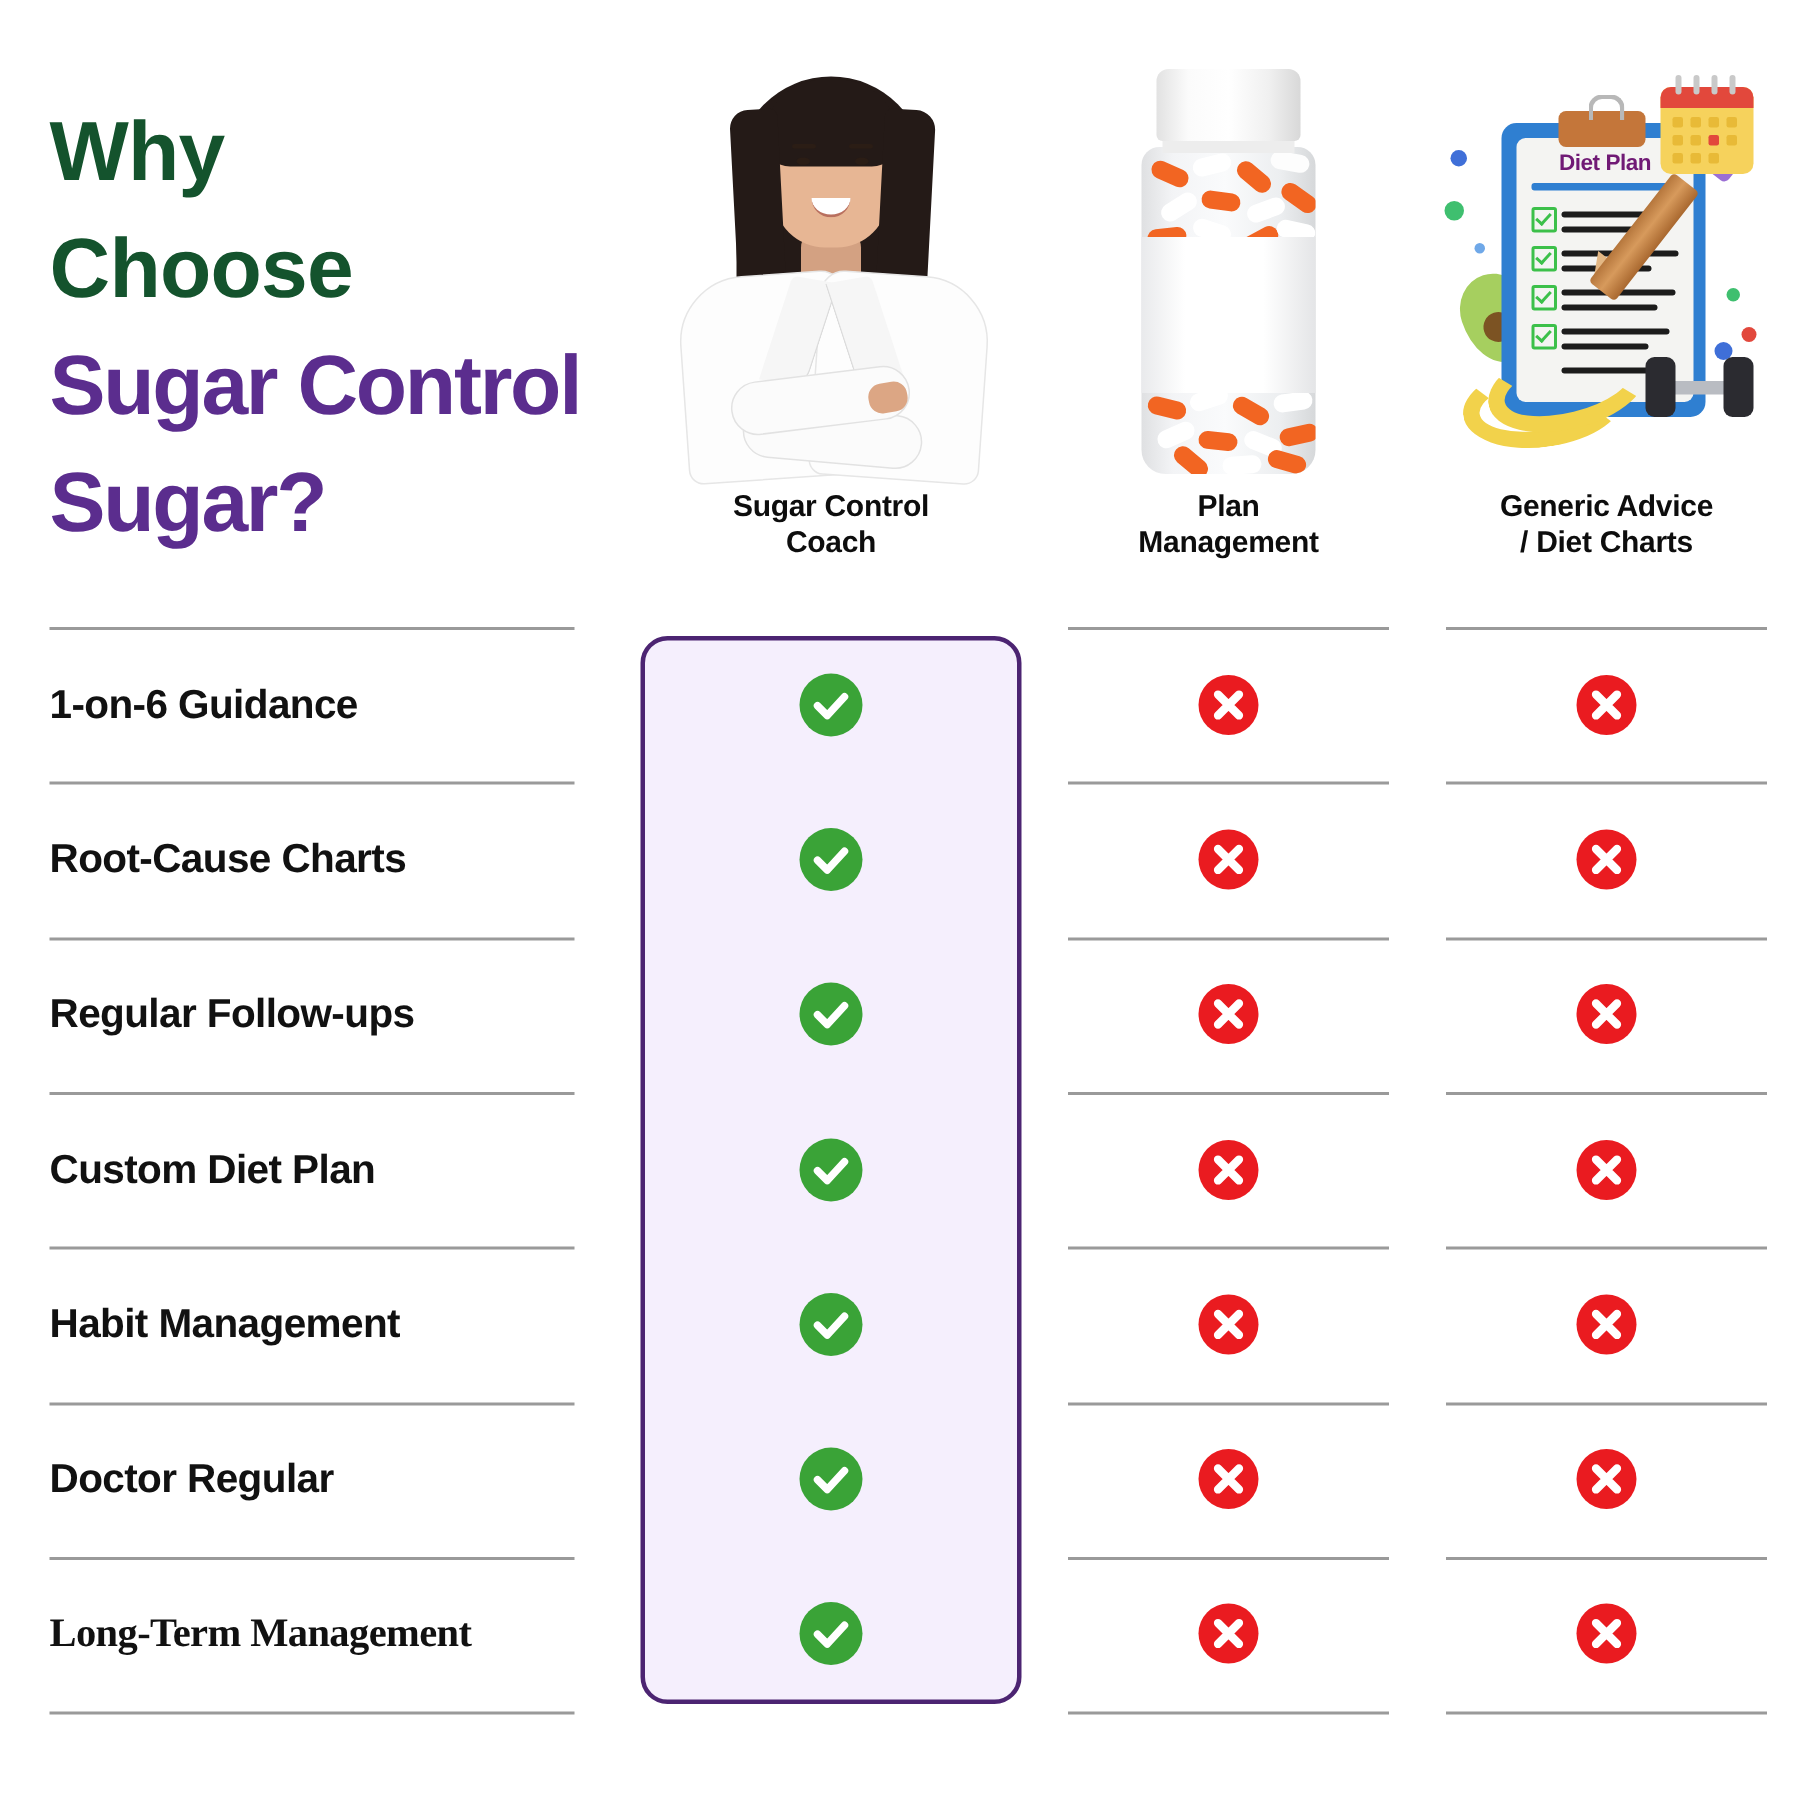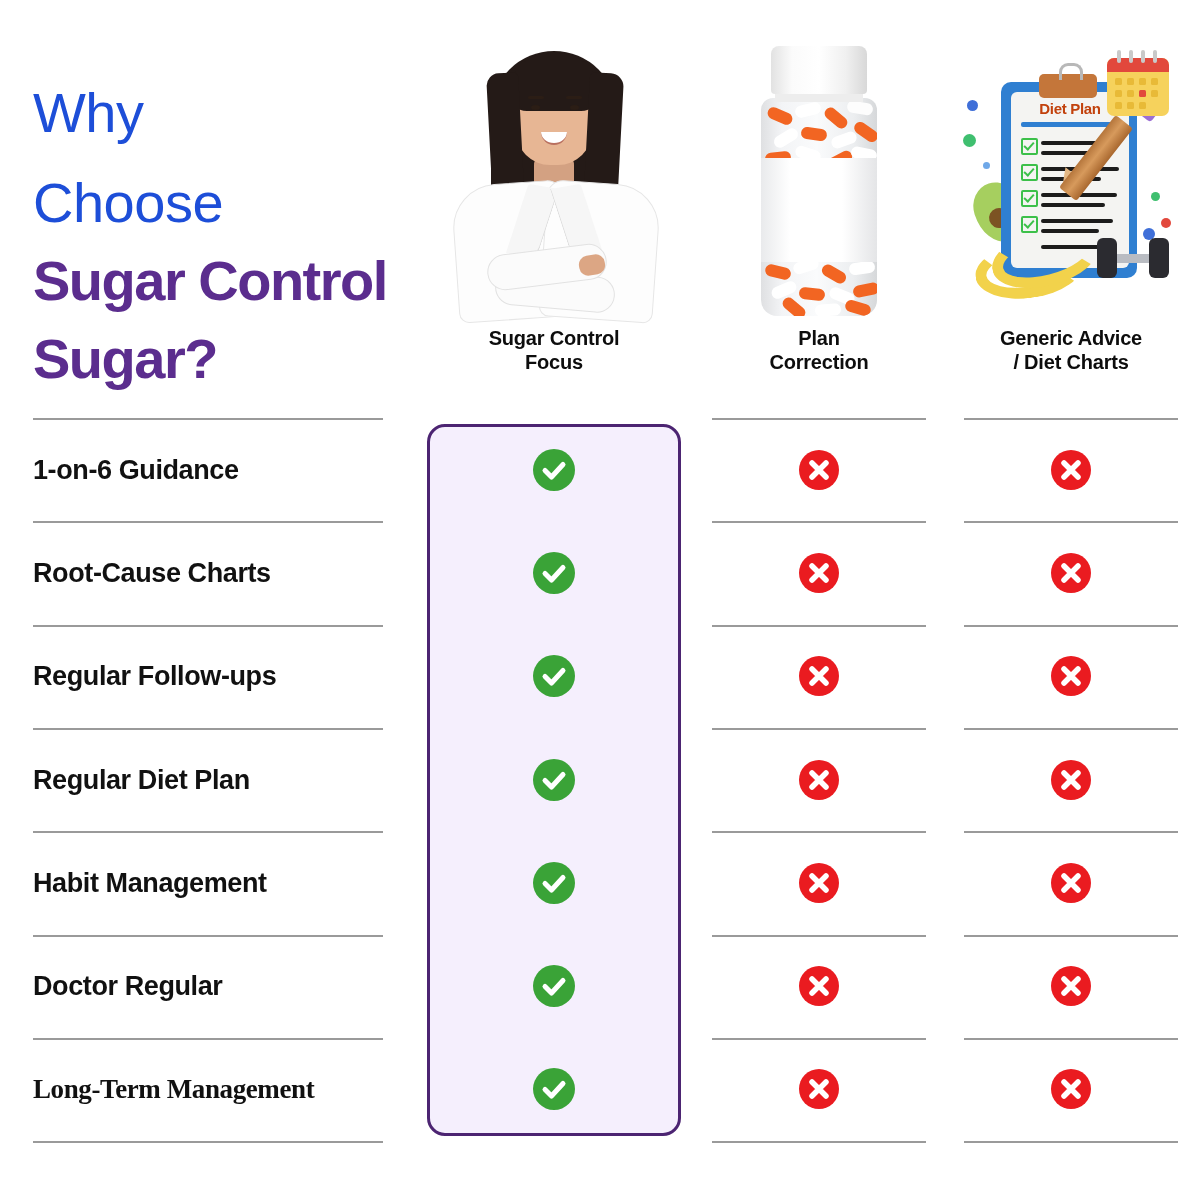--- a/index.html
+++ b/index.html
@@ -22,23 +22,22 @@
     top: 62px;
     width: 400px;
   }
   .title-line {
     font-size: 56px;
     line-height: 78px;
     letter-spacing: -0.5px;
     white-space: nowrap;
   }
   .title-plain {
-    color: #1d4ed8;
-    font-weight: 400;
-    margin-top: 12px;
+    color: #14532d;
+    font-weight: 700;
   }
   .title-accent {
     color: #5B2D8E;
     font-weight: 800;
     letter-spacing: -1.5px;
   }
 
   
   .col-head {
     position: absolute;
@@ -236,21 +235,21 @@
     width: 18px; height: 14px;
     border: 3px solid #b8b8b8;
     border-radius: 9px 9px 0 0;
     border-bottom: none;
   }
   .clip-title {
     position: absolute; left: 58px; top: 54px;
     width: 102px;
     text-align: center;
     font-size: 15px; font-weight: 800;
-    color: #c2410c;
+    color: #701a75;
     letter-spacing: -0.3px;
   }
   .clip-underline {
     position: absolute; left: 60px; top: 76px;
     width: 98px; height: 5px; background: #2f7fd1; border-radius: 2px;
   }
   .clip-check {
     position: absolute; width: 13px; height: 13px;
     border: 2px solid #3cc04a; border-radius: 2px;
   }
@@ -411,21 +410,21 @@
       <div class="doc-coat-l"></div>
       <div class="doc-coat-r"></div>
       <div class="doc-lapel-l"></div>
       <div class="doc-lapel-r"></div>
       <div class="doc-arm lower"></div>
       <div class="doc-arm upper"></div>
       <div class="doc-hand"></div>
     </div>
   </div>
   <div class="col-head-label">Sugar Control</div>
-  <div class="col-head-label">Focus</div>
+  <div class="col-head-label">Coach</div>
 </div>
 
 <div class="col-head" id="head-meds">
   <div class="head-art">
     <div class="bottle">
       <div class="bottle-body">
         <div class="pill" style="left:6px;  top:12px; background:#f26522; transform:rotate(24deg);"></div>
         <div class="pill" style="left:34px; top:6px;  background:#ffffff; transform:rotate(-14deg);"></div>
         <div class="pill" style="left:62px; top:14px; background:#f26522; transform:rotate(40deg);"></div>
         <div class="pill" style="left:86px; top:4px;  background:#fdfdfd; transform:rotate(10deg);"></div>
@@ -448,21 +447,21 @@
         <div class="pill" style="left:20px; top:204px; background:#f26522; transform:rotate(40deg);"></div>
         <div class="pill" style="left:54px; top:206px; background:#ffffff; transform:rotate(-4deg);"></div>
         <div class="pill" style="left:84px; top:204px; background:#f26522; transform:rotate(16deg);"></div>
       </div>
       <div class="bottle-label"></div>
       <div class="bottle-neck"></div>
       <div class="bottle-cap"></div>
     </div>
   </div>
   <div class="col-head-label">Plan</div>
-  <div class="col-head-label">Correction</div>
+  <div class="col-head-label">Management</div>
 </div>
 
 <div class="col-head" id="head-generic">
   <div class="head-art">
     <div class="dietart">
       <div class="dot-deco" style="left:6px;  top:54px;  width:11px; height:11px; background:#3f6fd8;"></div>
       <div class="dot-deco" style="left:2px;  top:88px;  width:13px; height:13px; background:#3fbf6f;"></div>
       <div class="dot-deco" style="left:22px; top:116px; width:7px;  height:7px;  background:#6fa8e8;"></div>
       <div class="dot-deco" style="left:190px;top:146px; width:9px;  height:9px;  background:#3fbf6f;"></div>
       <div class="dot-deco" style="left:200px;top:172px; width:10px; height:10px; background:#e2483c;"></div>
@@ -583,21 +582,21 @@
       </svg>
     </div>
     <div class="mark no" style="left: 1071px; top: 676.25px;">
       <svg viewBox="0 0 40 40">
         <path d="M13 13 L27 27 M27 13 L13 27" fill="none" stroke="#ffffff" stroke-width="5.5" stroke-linecap="round"></path>
       </svg>
     </div>
     <div class="rule c1" style="top: 727.9px;"></div>
     <div class="rule c3" style="top: 727.9px;"></div>
     <div class="rule c4" style="top: 727.9px;"></div>
-    <div class="row-label" style="top: 779.55px;">Regular Diet Plan</div>
+    <div class="row-label" style="top: 779.55px;">Custom Diet Plan</div>
     <div class="mark yes" style="left: 554px; top: 779.55px;">
       <svg viewBox="0 0 42 42">
         <path d="M12 21.5 L18.5 28 L30 15.5" fill="none" stroke="#ffffff" stroke-width="5" stroke-linecap="round" stroke-linejoin="round"></path>
       </svg>
     </div>
     <div class="mark no" style="left: 819px; top: 779.55px;">
       <svg viewBox="0 0 40 40">
         <path d="M13 13 L27 27 M27 13 L13 27" fill="none" stroke="#ffffff" stroke-width="5.5" stroke-linecap="round"></path>
       </svg>
     </div>

